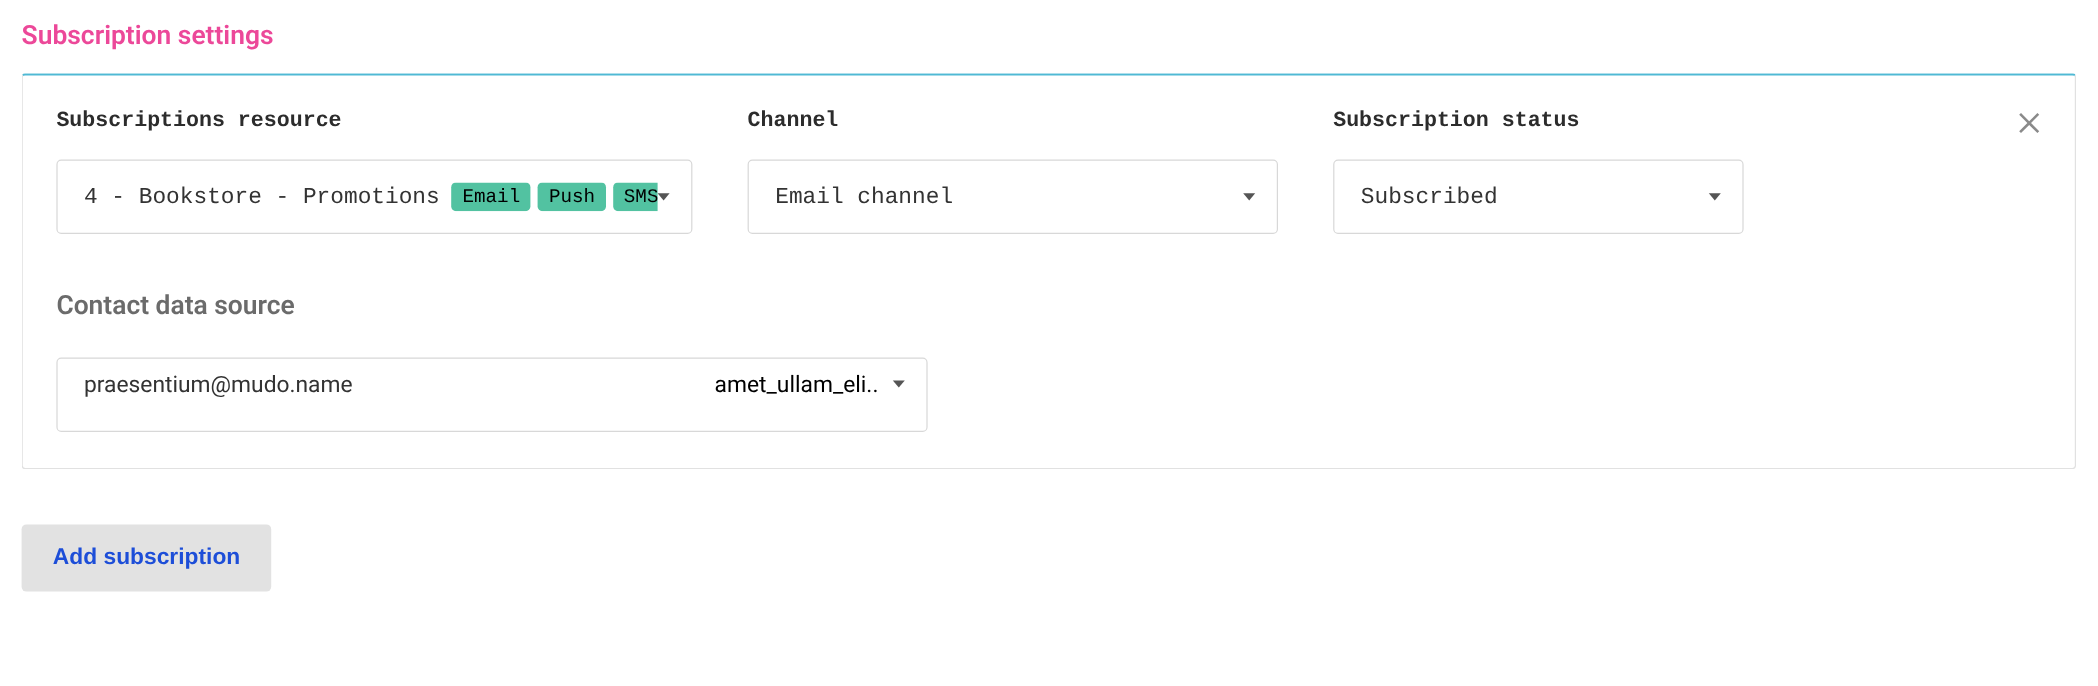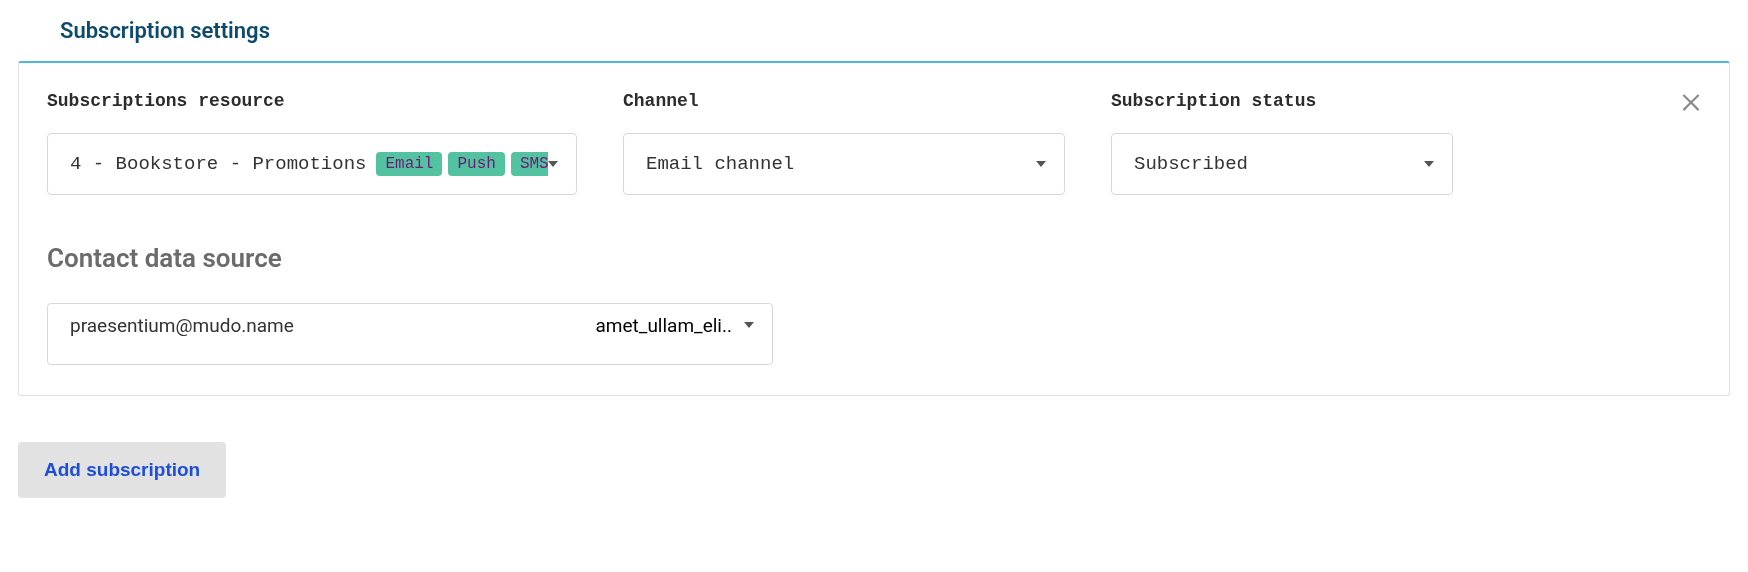--- a/index.html
+++ b/index.html
@@ -10,23 +10,22 @@
     body {
       font-family: -apple-system, BlinkMacSystemFont, "Segoe UI", Roboto, "Helvetica Neue", Arial, sans-serif;
       background: #ffffff;
       padding: 18px;
       width: 1748px;
       color: #333;
     }
     .page-title {
       font-size: 22px;
       font-weight: 600;
-      color: #0c4a6e;
+      color: #ec4899;
       margin-bottom: 18px;
-      margin-left: 42px;
     }
     .panel {
       border: 1px solid #e1e1e1;
       border-top: 2px solid #4fb9d4;
       border-radius: 3px;
       padding: 28px 28px 30px 28px;
       background: #ffffff;
       position: relative;
       margin-bottom: 46px;
     }
@@ -71,21 +70,21 @@
       white-space: nowrap;
       overflow: hidden;
     }
     .select-value-text {
       margin-right: 4px;
     }
     .tag {
       display: inline-flex;
       align-items: center;
       background: #52c2a1;
-      color: #701a75;
+      color: #000000;
       font-size: 16px;
       font-weight: 500;
       padding: 2px 9px;
       border-radius: 4px;
       line-height: 1.3;
     }
     .caret {
       width: 0;
       height: 0;
       border-left: 5px solid transparent;
@@ -100,21 +99,21 @@
       cursor: pointer;
       color: #8a8a8a;
       width: 28px;
       height: 28px;
       display: flex;
       align-items: center;
       justify-content: center;
     }
 
     .section-title {
-      font-size: 26px;
+      font-size: 22px;
       font-weight: 600;
       color: #6b6b6b;
       margin-top: 48px;
       margin-bottom: 30px;
     }
 
     .data-source-box {
       width: 726px;
       border: 1px solid #d8d8d8;
       border-radius: 4px;

